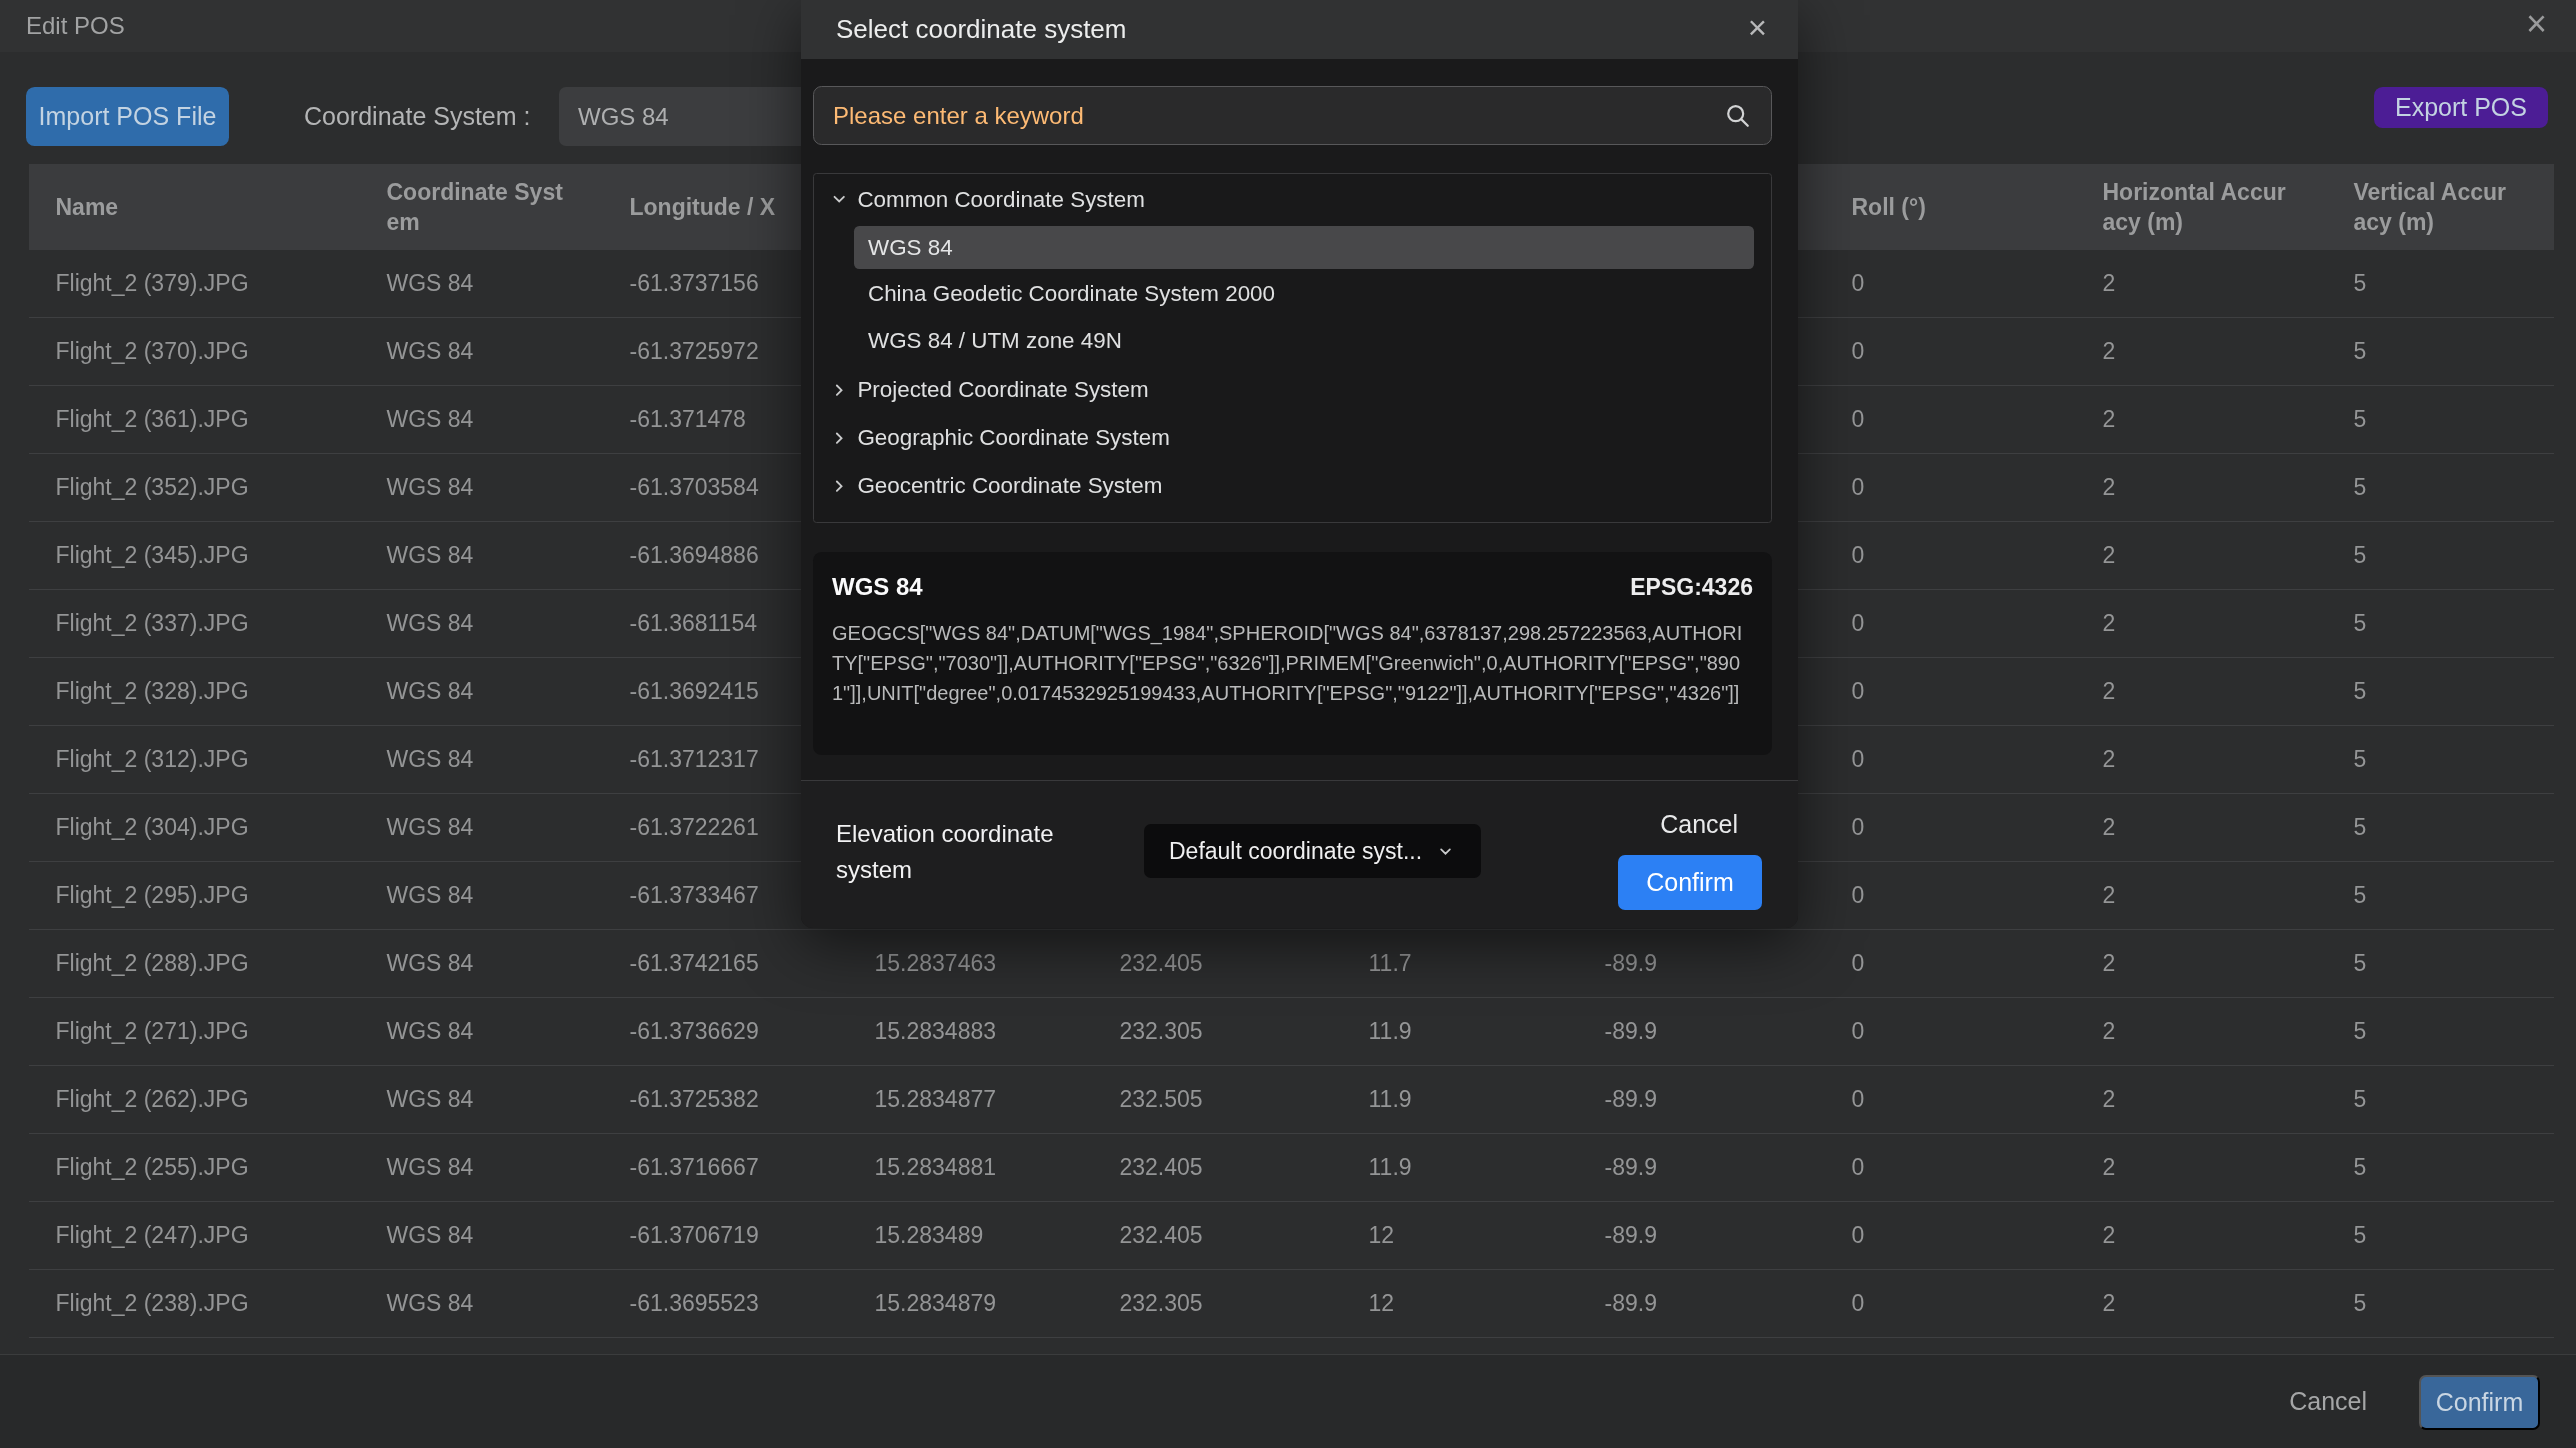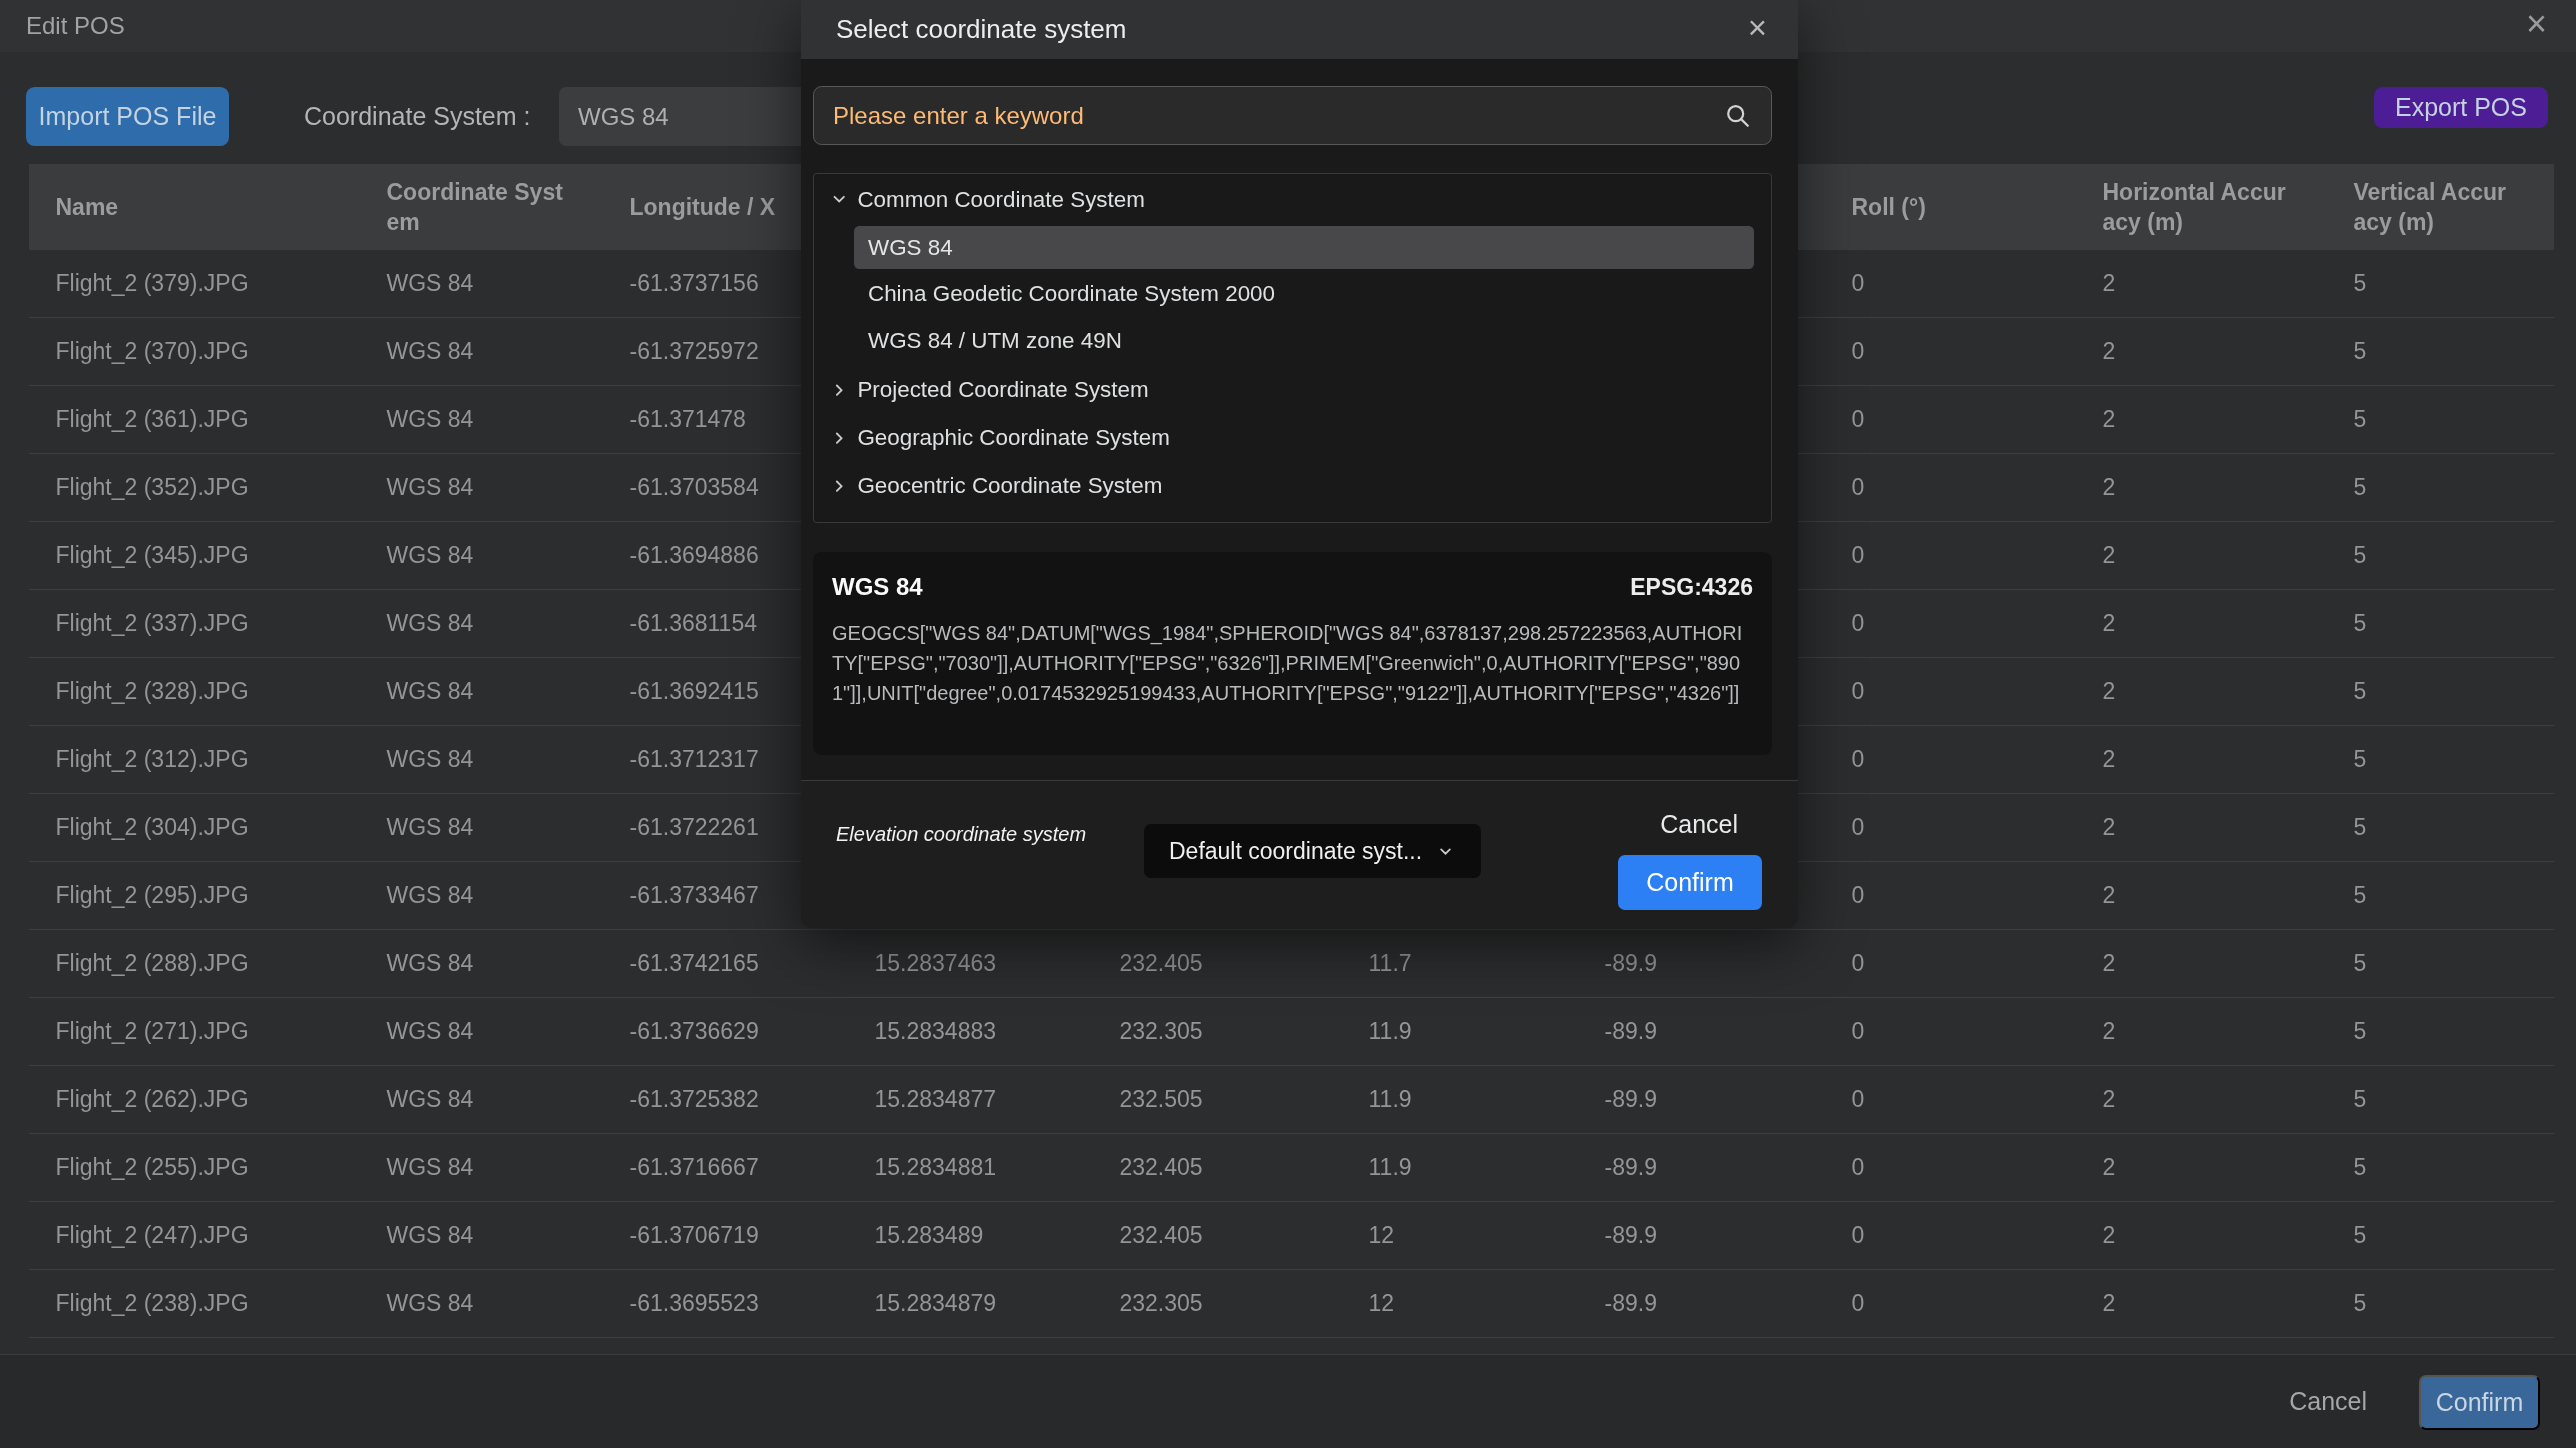--- a/index.html
+++ b/index.html
@@ -50,21 +50,21 @@
   .titem.child{height:43px;margin:2.6px 17.3px 3.5px 40px;padding-left:14px;border-radius:5.2px;}
   .titem.child.selected{background:#48484a;color:#e4e5e6;}
 
   .m-detail{position:absolute;left:12px;right:26px;top:552px;height:203px;background:#121213;border-radius:8.6px;box-sizing:border-box;padding:21px 19px;}
   .m-detail-head{display:flex;justify-content:space-between;align-items:baseline;}
   .m-detail-name{font-size:24px;font-weight:bold;color:#fbfbfc;}
   .m-detail-code{font-size:23px;font-weight:bold;color:#ededee;}
   .m-detail-wkt{margin-top:17.3px;font-size:20px;line-height:30px;color:#b9babb;word-break:break-all;}
 
   .m-footer{position:absolute;left:0;bottom:0;width:100%;height:148px;background:#1e1e1f;border-top:1.7px solid #39393b;box-sizing:border-box;border-radius:0 0 12px 12px;}
-  .m-elev-label{position:absolute;left:35px;top:35px;width:276px;font-size:20px;line-height:36px;color:#f2f2f3;font-style:italic;}
+  .m-elev-label{position:absolute;left:35px;top:35px;width:276px;font-size:24px;line-height:36px;color:#f2f2f3;}
   .m-dropdown{position:absolute;left:343px;top:43px;width:337px;height:54px;background:#0c0c0d;border-radius:7px;box-sizing:border-box;display:flex;align-items:center;justify-content:space-between;padding:0 25px;font-size:23px;color:#f0f0f1;cursor:pointer;}
   .m-dropdown .chev{width:21px;height:21px;}
   .m-cancel{position:absolute;right:60px;top:29px;font-size:25px;color:#e8e9ea;cursor:pointer;}
   .m-confirm{position:absolute;right:36px;top:74px;width:144px;height:55px;background:#2c80f4;border-radius:7px;border:none;color:#ffffff;font-size:25px;cursor:pointer;font-family:"Liberation Sans",sans-serif;}
 </style>
 </head>
 <body>
 
 <div class="stage">
 

